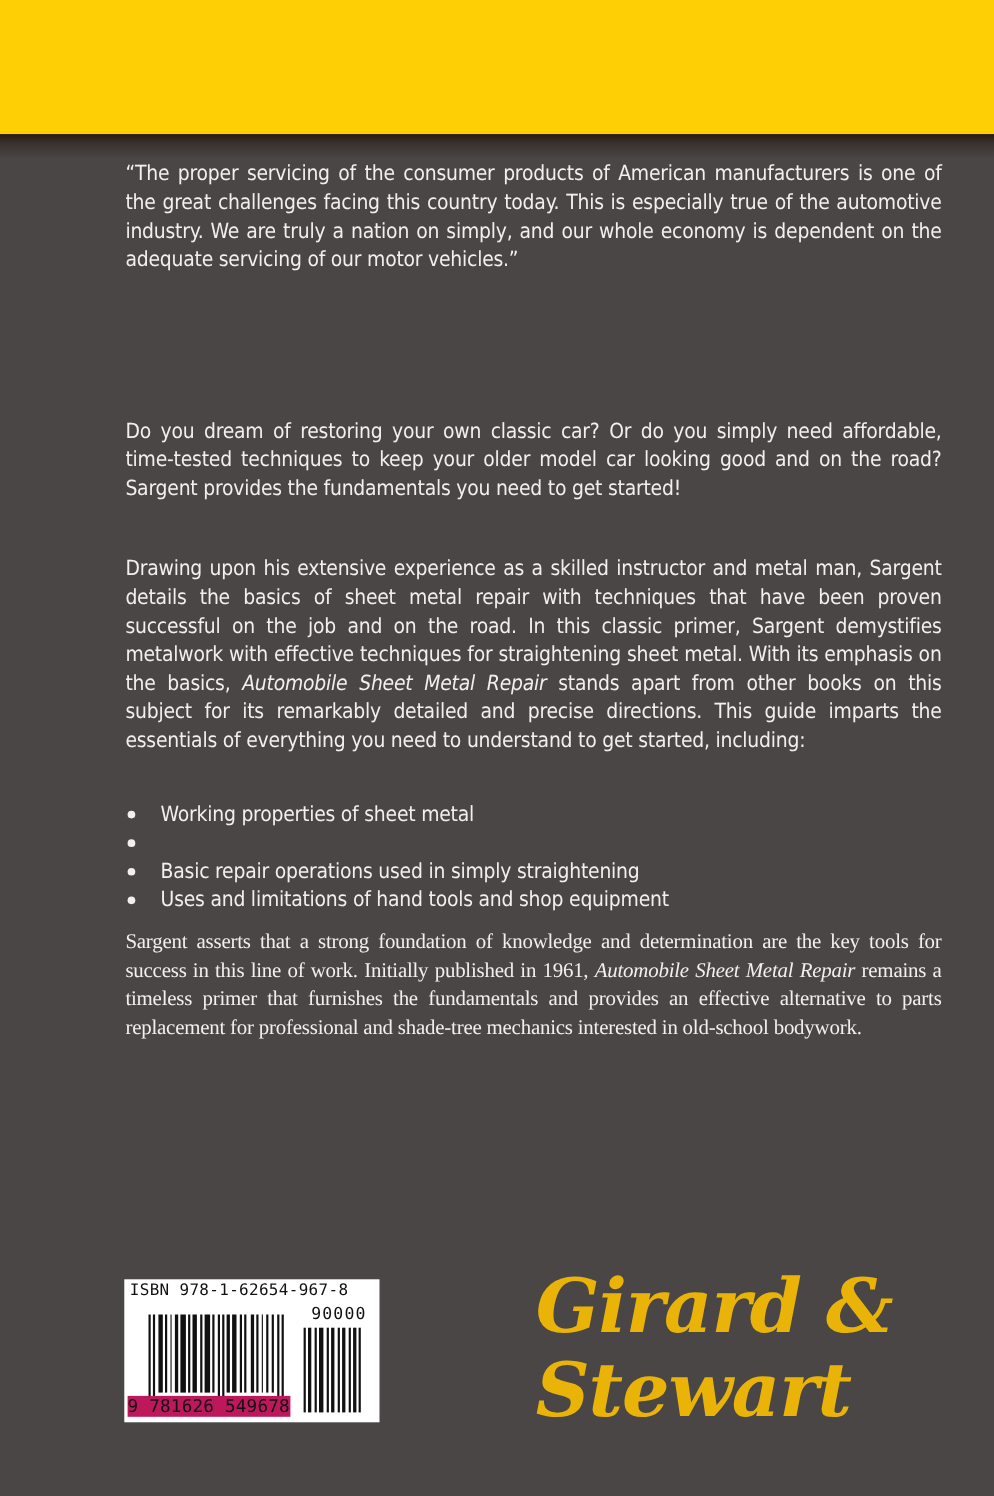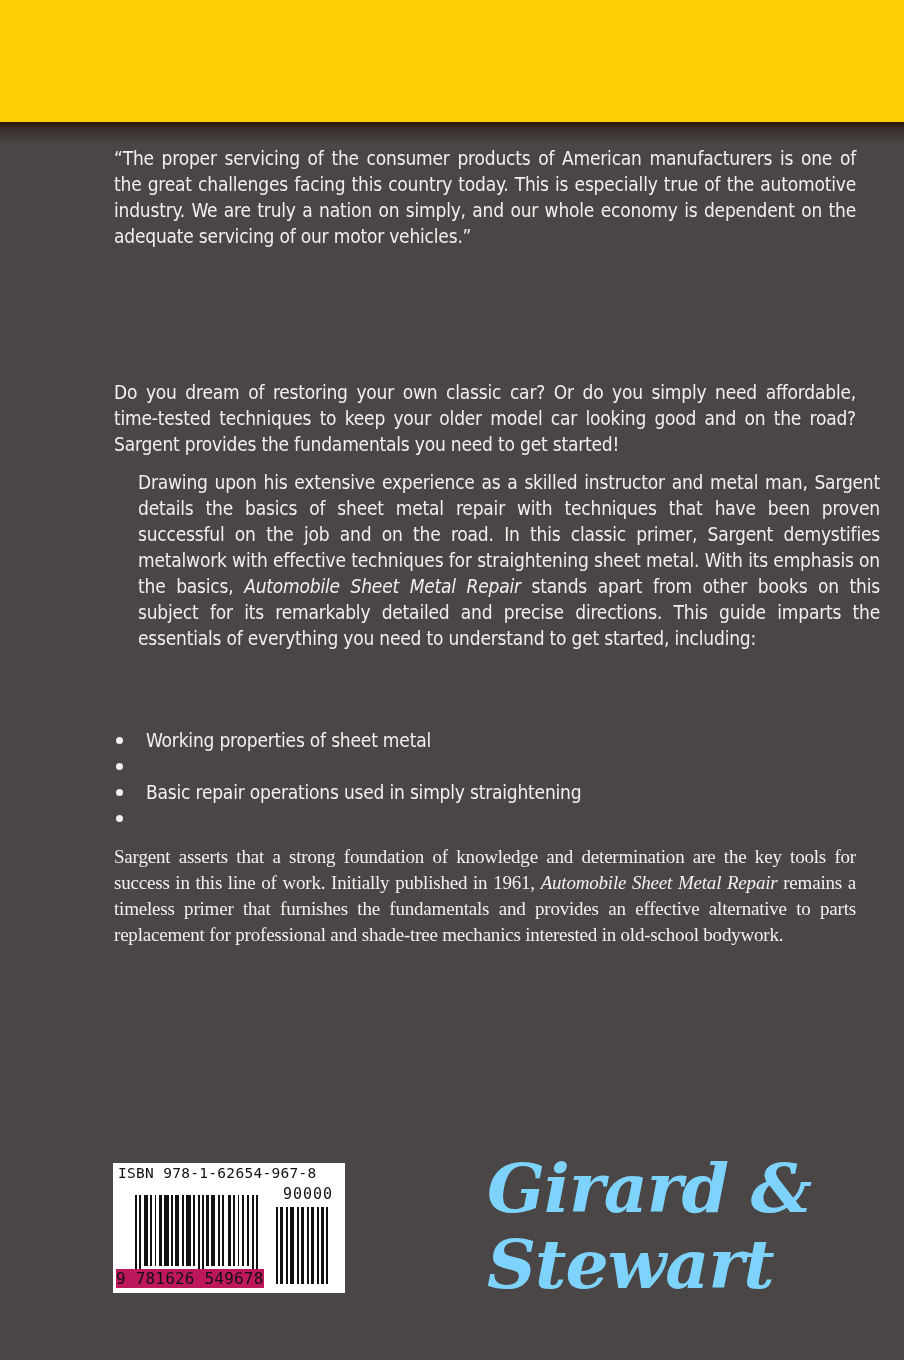--- a/index.html
+++ b/index.html
@@ -38,21 +38,21 @@
       text-align-last: left;
     }
     .quote {
       top: 145px;
     }
     .quote .attrib {
       text-align: right;
       text-align-last: right;
     }
     .para1 { top: 379px; }
-    .para2 { top: 469px; margin-left: 24px; }
+    .para2 { top: 504px; }
     .bullets {
       top: 727px;
       list-style: none;
       padding: 0; margin: 0;
     }
     .bullets li {
       position: relative;
       padding-left: 32px;
       height: 26px;
     }
@@ -100,21 +100,21 @@
     }
     .ean-digits span { background: #be185d; }
     .publisher {
       position: absolute;
       left: 487px; top: 1150px;
       font-family: "DejaVu Serif", serif;
       font-weight: bold;
       font-style: italic;
       font-size: 68px;
       line-height: 76px;
-      color: #7dd3fc;
+      color: #eab308;
       letter-spacing: -1px;
     }
   </style>
 </head>
 <body>
 
 <div class="top-band"></div>
 <div class="top-band-shadow"></div>
 
 <div class="text-col quote">
@@ -126,21 +126,21 @@
 </div>
 
 <div class="text-col para2">
   <p><span>Drawing upon his extensive experience as a skilled instructor and metal man, Sargent details the basics of sheet metal repair with techniques that have been proven successful on the job and on the road. In this classic primer, Sargent demystifies metalwork with effective techniques for straightening sheet metal. With its emphasis on the basics, </span><em>Automobile Sheet Metal Repair</em><span> stands apart from other books on this subject for its remarkably detailed and precise directions. This guide imparts the essentials of everything you need to understand to get started, including:</span></p>
 </div>
 
 <ul class="text-col bullets">
   <li><span class="bullet"></span><span>Working properties of sheet metal</span></li>
   <li><span class="bullet"></span></li>
   <li><span class="bullet"></span><span>Basic repair operations used in simply straightening</span></li>
-  <li><span class="bullet"></span></li>
+  <li><span class="bullet"></span><span>Uses and limitations of hand tools and shop equipment</span></li>
 </ul>
 
 <div class="text-col para3">
   <p><span>Sargent asserts that a strong foundation of knowledge and determination are the key tools for success in this line of work. Initially published in 1961, </span><em>Automobile Sheet Metal Repair</em><span> remains a timeless primer that furnishes the fundamentals and provides an effective alternative to parts replacement for professional and shade-tree mechanics interested in old-school bodywork.</span></p>
 </div>
 
 <div class="barcode-box">
   <div class="isbn-line">ISBN 978-1-62654-967-8</div>
   <div class="addon-digits">90000</div>
   <div class="bars-main">

